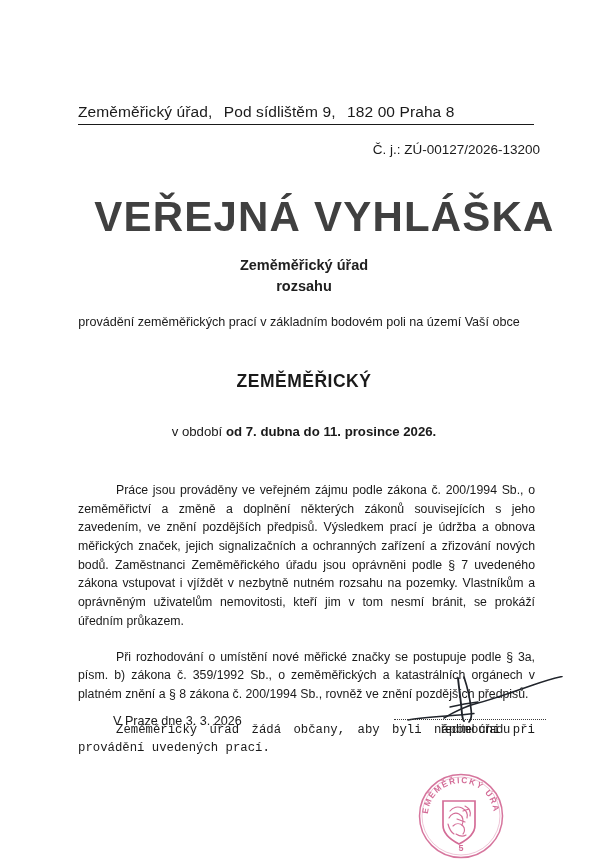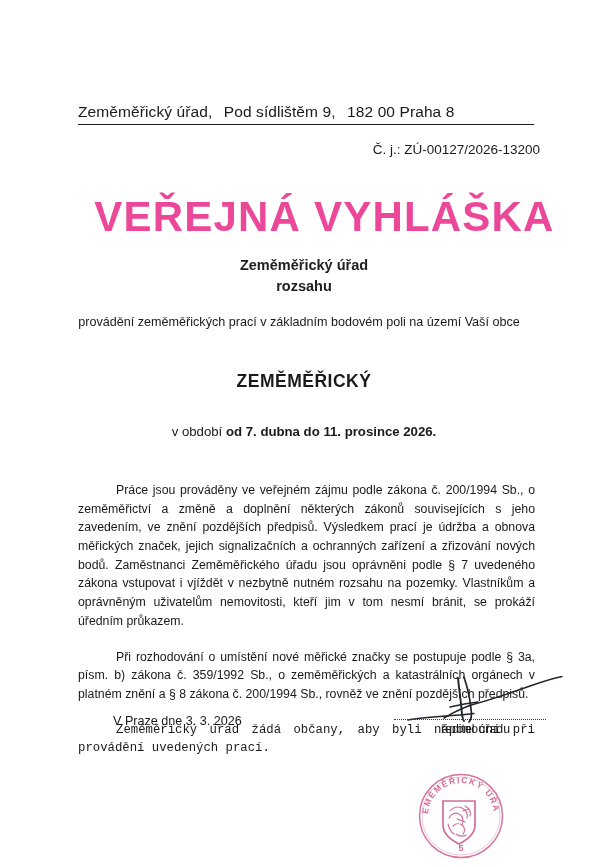--- a/index.html
+++ b/index.html
@@ -54,21 +54,21 @@
   
   .main-title {
     position: absolute;
     left: 0;
     right: 0;
     top: 193px;
     text-align: center;
     font-size: 42px;
     font-weight: bold;
     letter-spacing: 1.2px;
-    color: #ec4899;
+    color: #404040;
     padding-left: 41px;
   }
 
   .subtitle {
     position: absolute;
     left: 0;
     right: 0;
     top: 255px;
     text-align: center;
     font-size: 14.5px;

